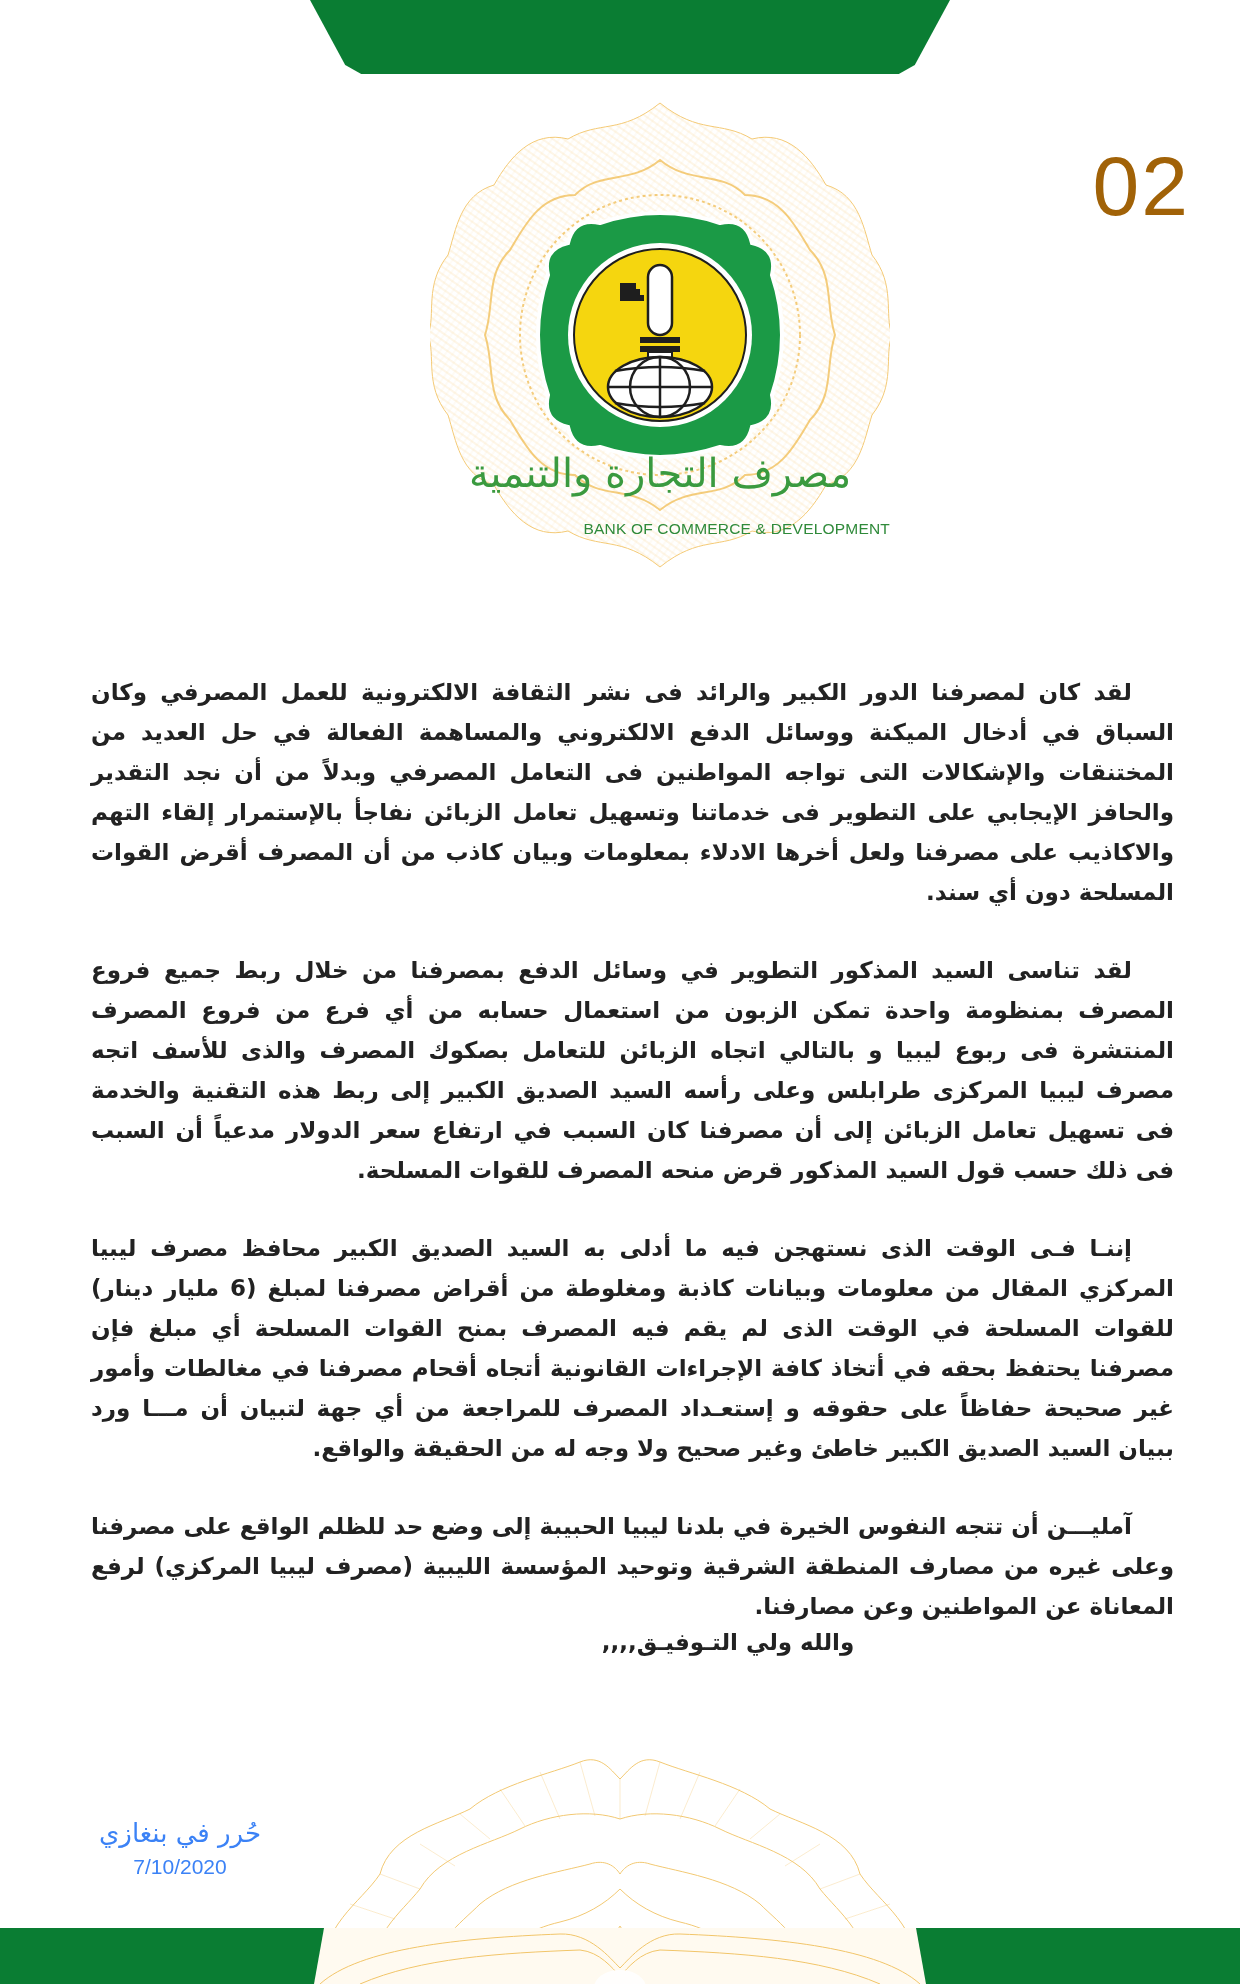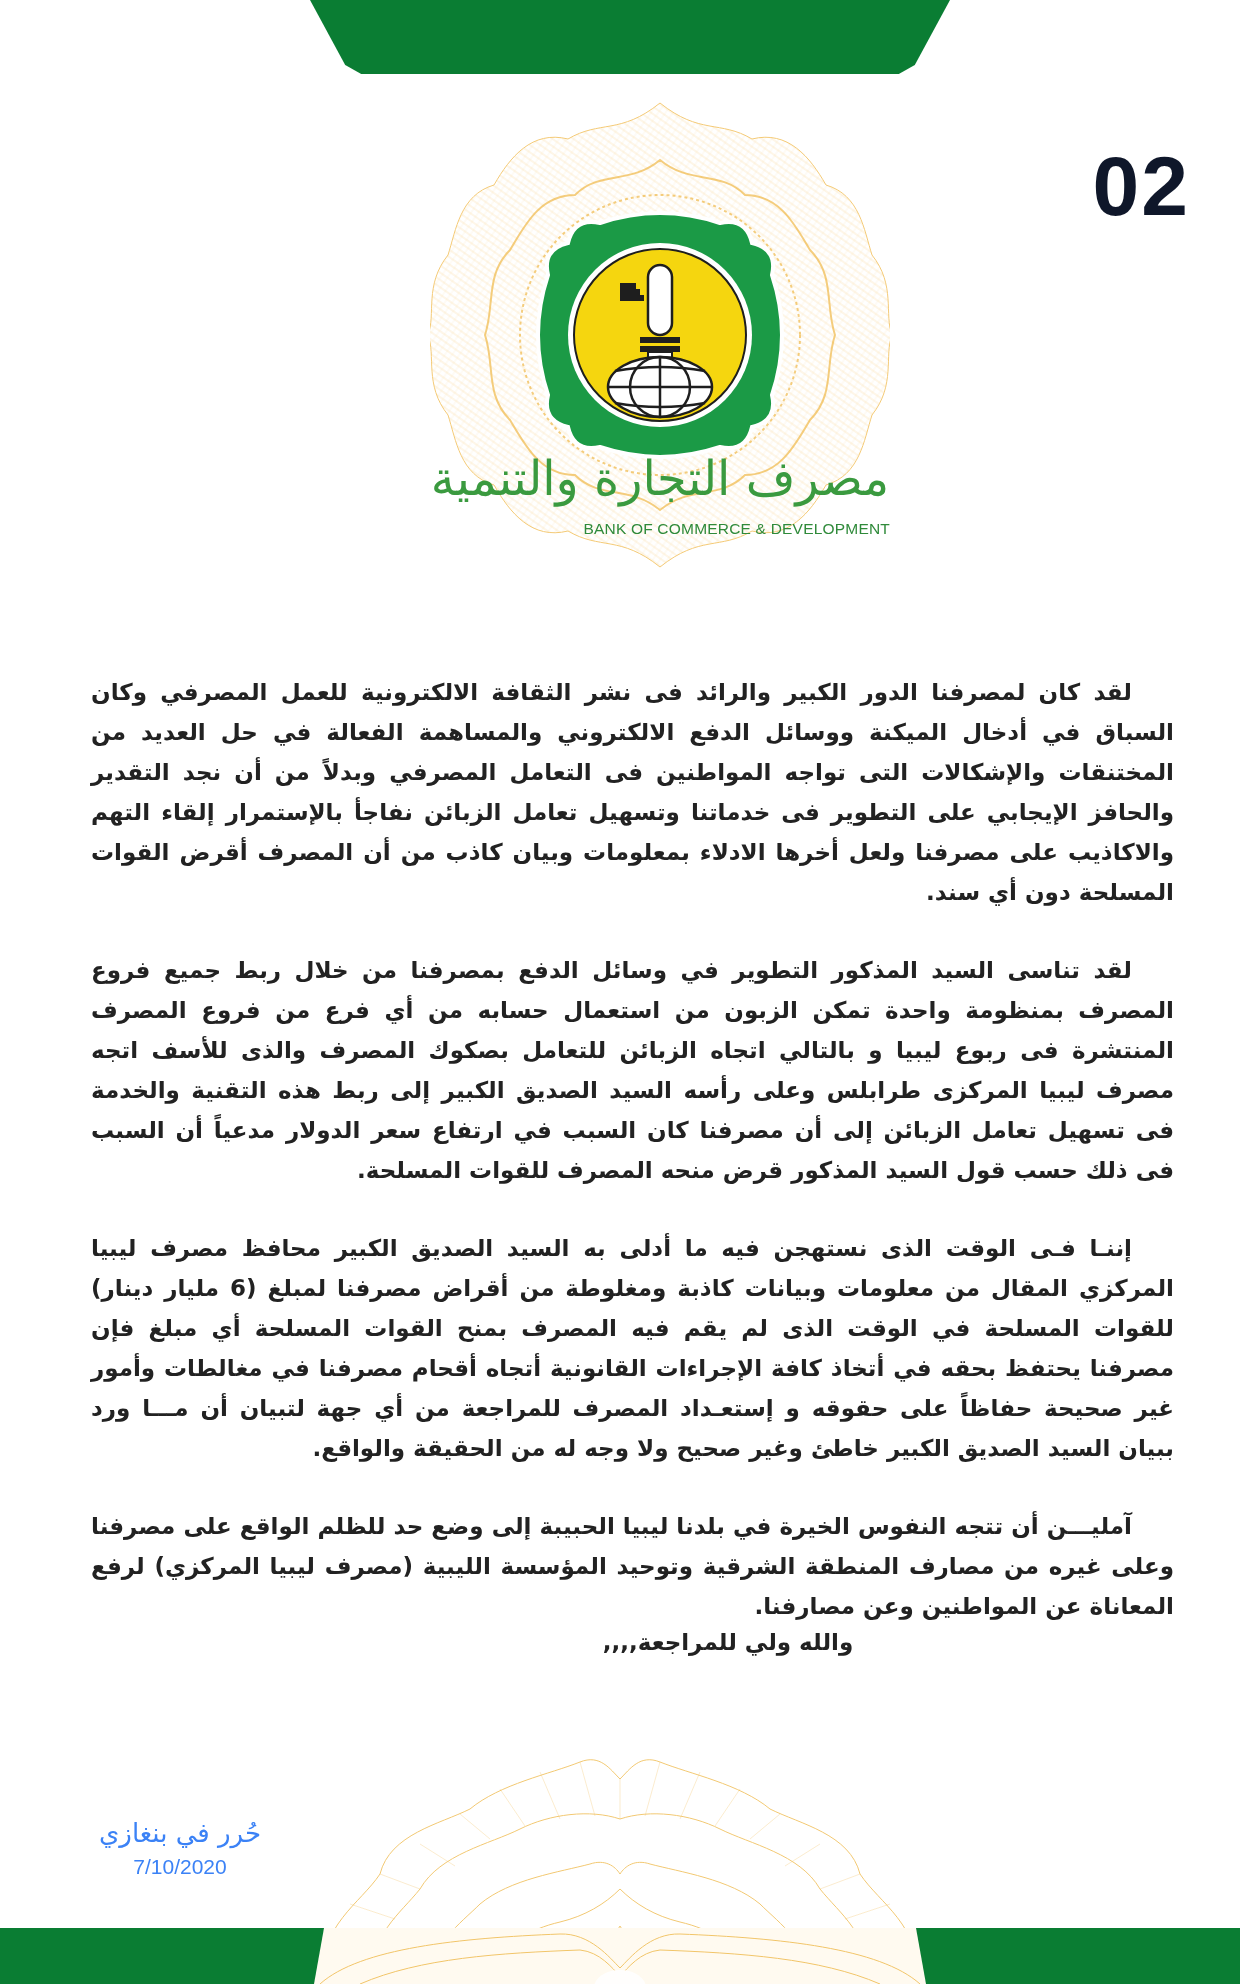--- a/index.html
+++ b/index.html
@@ -9,28 +9,28 @@
       font-family: "DejaVu Sans", "Liberation Sans", sans-serif;
       color: #1e1e1e;
     }
     .top-tab {
       position: absolute; left: 310px; top: 0; width: 640px; height: 74px;
       background: #0a7d33;
       clip-path: polygon(0 0, 100% 0, 94.5% 88%, 92% 100%, 8% 100%, 5.5% 88%);
     }
     .page-number {
       position: absolute; right: 50px; top: 138px;
-      font-family: "Liberation Sans", sans-serif; font-size: 84px; font-weight: 700;
-      color: #0f172a; letter-spacing: 2px;
+      font-family: "Liberation Sans", sans-serif; font-size: 84px; font-weight: 400;
+      color: #a16207; letter-spacing: 2px;
     }
     .emblem-wrap { position: absolute; left: 430px; top: 80px; width: 460px; height: 540px; }
     .emblem-wrap svg { position: absolute; left: 0; top: 0; }
     .bank-ar {
       position: absolute; left: 0; width: 460px; top: 370px; text-align: center;
-      font-family: "DejaVu Serif", serif; font-size: 48px; color: #3a9a3f; direction: rtl;
+      font-family: "DejaVu Serif", serif; font-size: 40px; color: #3a9a3f; direction: rtl;
     }
     .bank-en {
       position: absolute; left: 0; width: 460px; top: 440px; text-align: right;
       font-family: "Liberation Sans", sans-serif; font-size: 15.5px; color: #2f8a3a; letter-spacing: 0.2px;
     }
     .letter-body {
       position: absolute; left: 62px; top: 672px; width: 1112px;
       direction: rtl; text-align: justify; text-align-last: right;
       font-size: 23px; line-height: 40px; font-weight: bold; color: #222;
     }
@@ -99,21 +99,21 @@
   </svg>
   <div class="bank-ar">مصرف التجارة والتنمية</div>
   <div class="bank-en">BANK OF COMMERCE &amp; DEVELOPMENT</div>
 </div>
 
 <div class="letter-body">
   <p class="indent">لقد كان لمصرفنا الدور الكبير والرائد فى نشر الثقافة الالكترونية للعمل المصرفي وكان السباق في أدخال الميكنة ووسائل الدفع الالكتروني والمساهمة الفعالة في حل العديد من المختنقات والإشكالات التى تواجه المواطنين فى التعامل المصرفي وبدلاً من أن نجد التقدير والحافز الإيجابي على التطوير فى خدماتنا وتسهيل تعامل الزبائن نفاجأ بالإستمرار إلقاء التهم والاكاذيب على مصرفنا ولعل أخرها الادلاء بمعلومات وبيان كاذب من أن المصرف أقرض  القوات المسلحة دون أي سند.</p>
   <p class="indent">لقد تناسى السيد المذكور التطوير في وسائل الدفع بمصرفنا من خلال ربط جميع فروع المصرف بمنظومة واحدة تمكن الزبون من استعمال حسابه من أي فرع من فروع المصرف المنتشرة فى ربوع ليبيا و بالتالي اتجاه الزبائن للتعامل بصكوك المصرف والذى للأسف اتجه مصرف ليبيا المركزى طرابلس وعلى رأسه السيد الصديق الكبير إلى ربط هذه التقنية والخدمة فى تسهيل تعامل الزبائن إلى أن مصرفنا كان السبب في ارتفاع سعر الدولار مدعياً أن السبب فى ذلك حسب قول السيد المذكور قرض منحه المصرف للقوات المسلحة.</p>
   <p class="indent">إننـا فـى الوقت الذى نستهجن فيه ما أدلى به السيد الصديق الكبير محافظ مصرف ليبيا المركزي المقال من معلومات وبيانات كاذبة ومغلوطة من أقراض مصرفنا لمبلغ (6 مليار دينار) للقوات المسلحة في الوقت الذى لم يقم فيه المصرف بمنح القوات المسلحة أي مبلغ فإن مصرفنا يحتفظ بحقه في أتخاذ كافة الإجراءات القانونية أتجاه أقحام مصرفنا في مغالطات وأمور غير صحيحة حفاظاً على حقوقه و إستعـداد المصرف للمراجعة من أي جهة لتبيان أن مـــا ورد ببيان السيد الصديق الكبير خاطئ وغير صحيح ولا وجه له من الحقيقة والواقع.</p>
   <p class="indent">آمليـــن أن تتجه النفوس الخيرة في بلدنا ليبيا الحبيبة إلى وضع حد للظلم الواقع على مصرفنا وعلى غيره من مصارف المنطقة الشرقية وتوحيد المؤسسة الليبية (مصرف ليبيا المركزي) لرفع المعاناة عن المواطنين وعن مصارفنا.</p>
-  <p class="closing">والله ولي للمراجعة,,,,</p>
+  <p class="closing">والله ولي التـوفيـق,,,,</p>
 </div>
 
 <svg class="rosette-bottom" width="640" height="244" viewBox="0 0 640 244">
   <g fill="none" stroke="#f0bf5a" stroke-width="1" opacity="0.85" transform="translate(320,244)">
     <path d="M-300,0 C-300,-60 -260,-80 -240,-110 C-230,-150 -180,-160 -150,-175 C-120,-200 -70,-210 -40,-222 C-20,-230 -10,-215 0,-205 C10,-215 20,-230 40,-222 C70,-210 120,-200 150,-175 C180,-160 230,-150 240,-110 C260,-80 300,-60 300,0"></path>
     <path d="M-250,0 C-250,-50 -220,-70 -200,-95 C-180,-130 -130,-140 -100,-155 C-70,-170 -30,-175 0,-165 C30,-175 70,-170 100,-155 C130,-140 180,-130 200,-95 C220,-70 250,-50 250,0"></path>
     <path d="M-190,0 C-190,-40 -160,-60 -140,-80 C-110,-105 -60,-112 -30,-120 C-15,-125 -5,-118 0,-110 C5,-118 15,-125 30,-120 C60,-112 110,-105 140,-80 C160,-60 190,-40 190,0"></path>
     <path d="M-130,0 C-120,-40 -90,-55 -60,-62 C-35,-68 -15,-80 0,-95 C15,-80 35,-68 60,-62 C90,-55 120,-40 130,0"></path>
     <path d="M-70,0 C-60,-20 -40,-30 -20,-35 C-10,-40 -5,-50 0,-58 C5,-50 10,-40 20,-35 C40,-30 60,-20 70,0"></path>
   </g>

